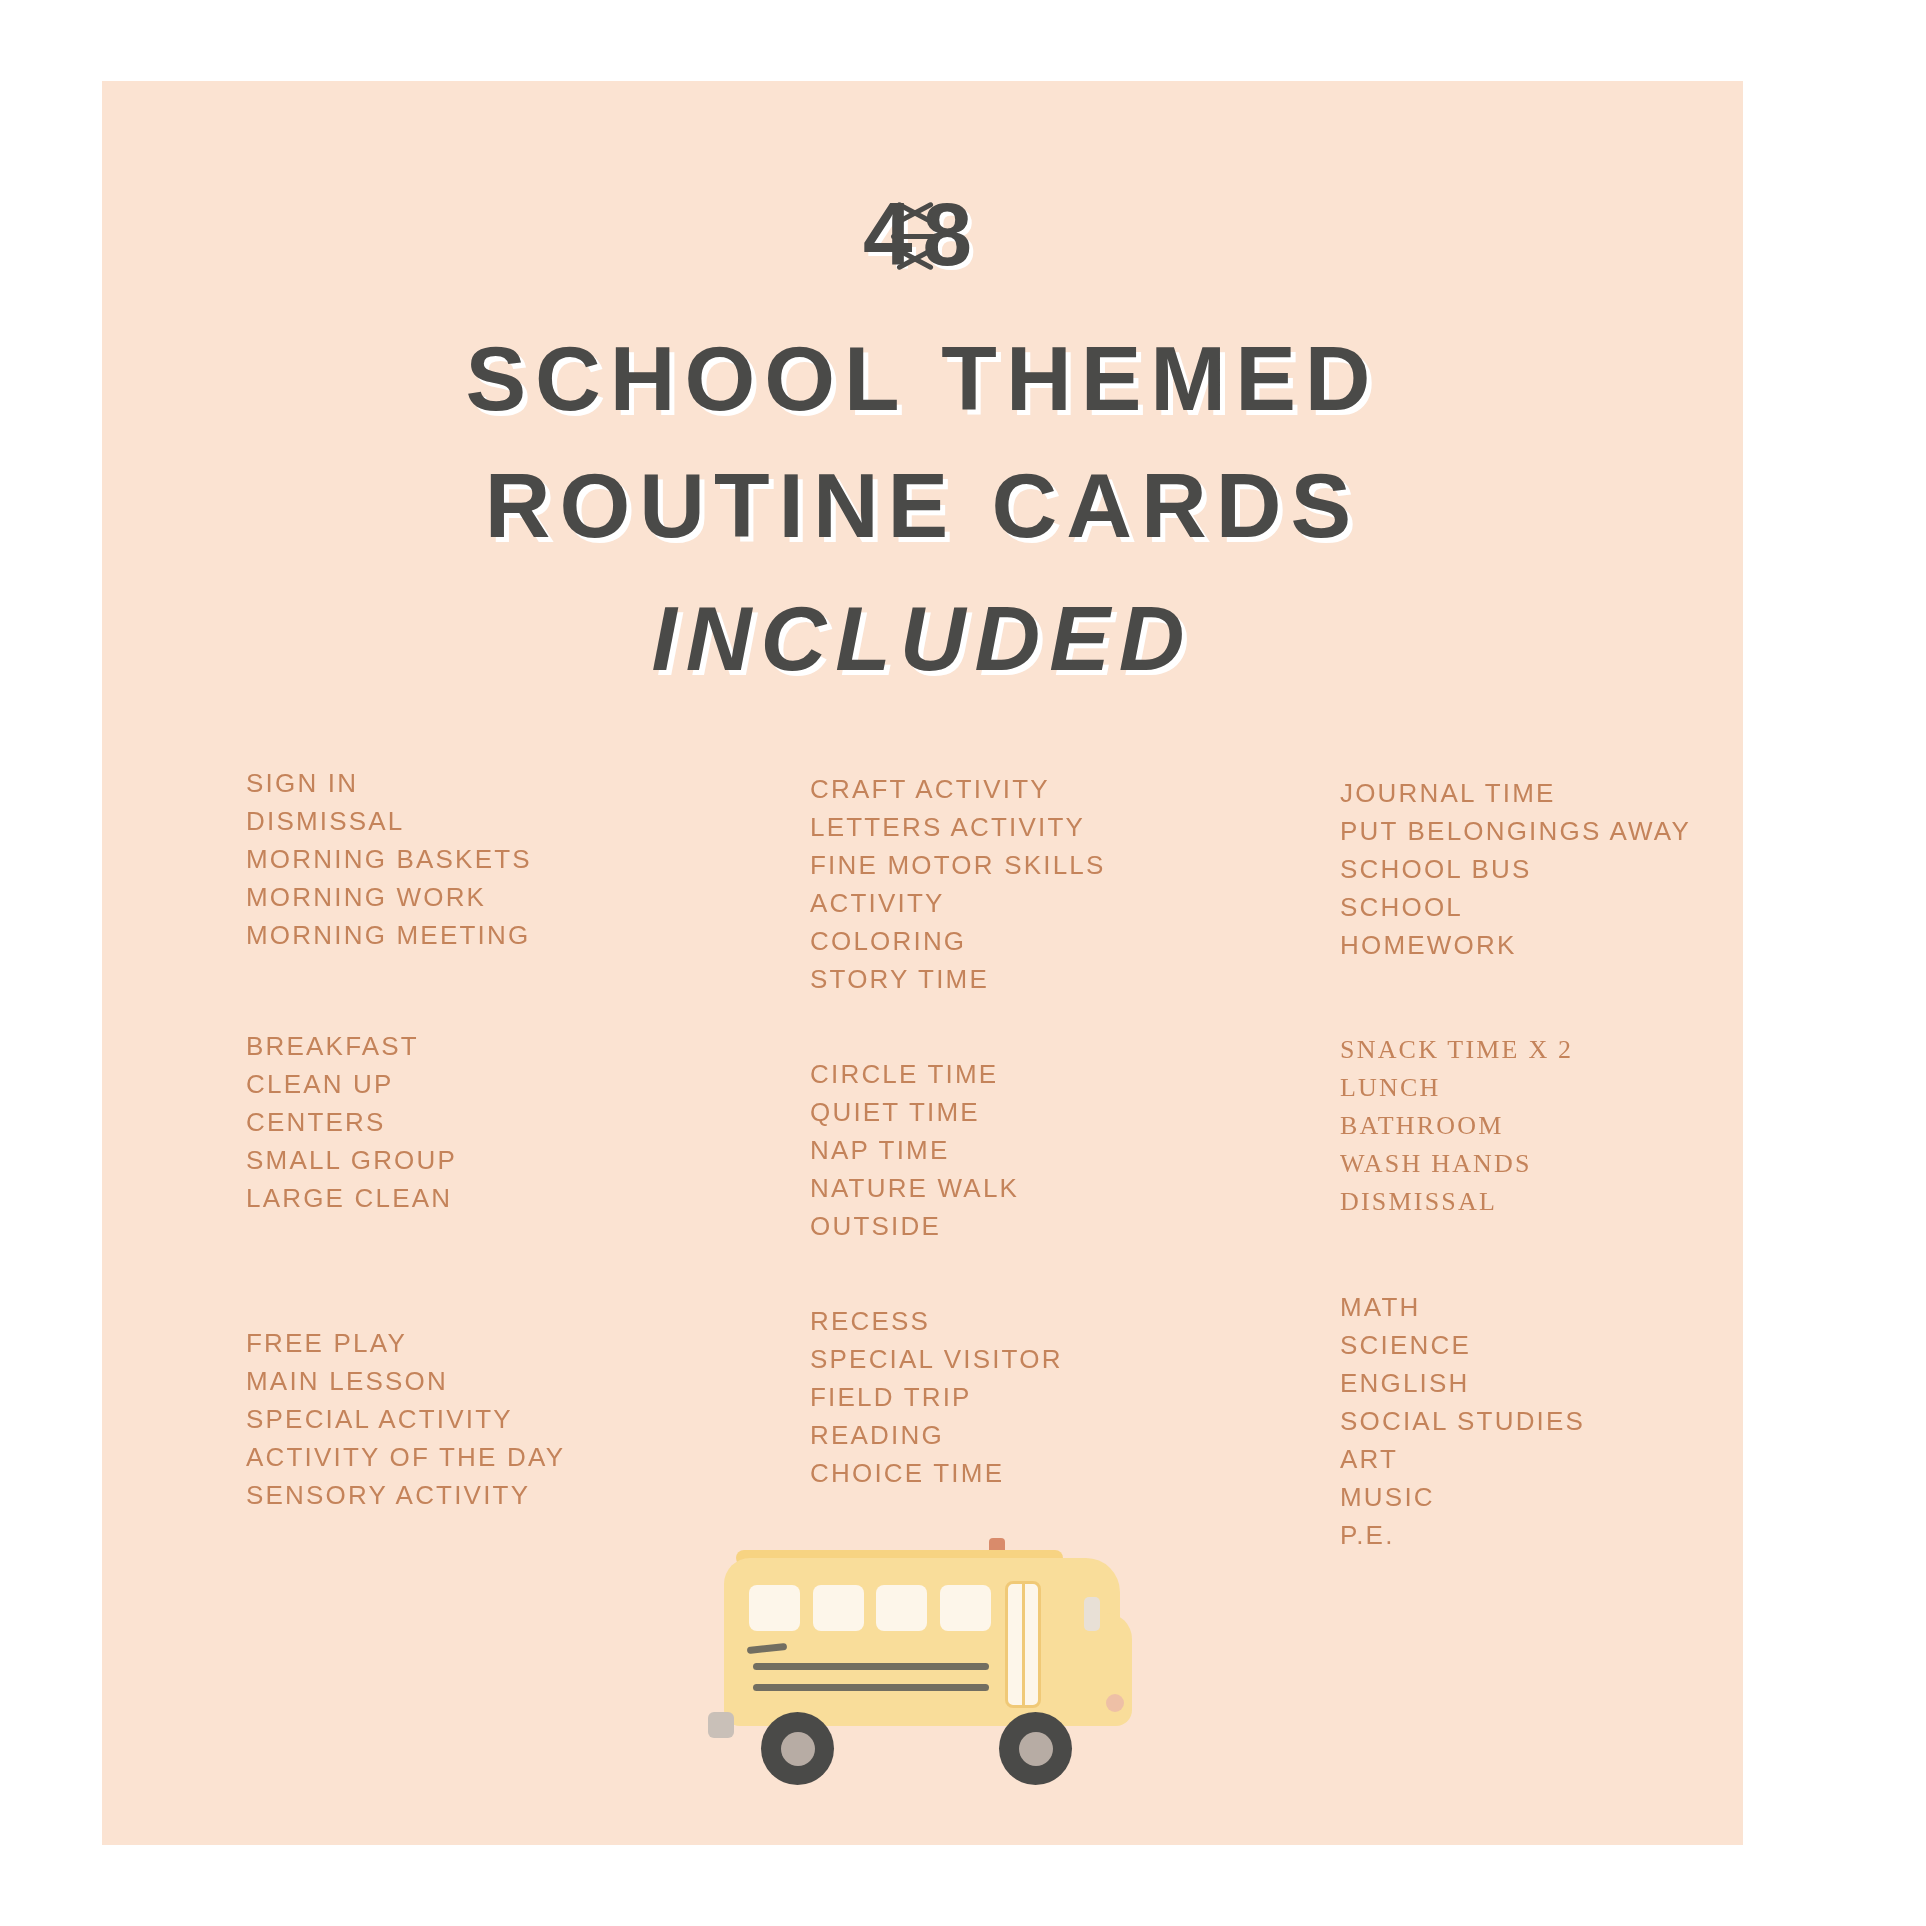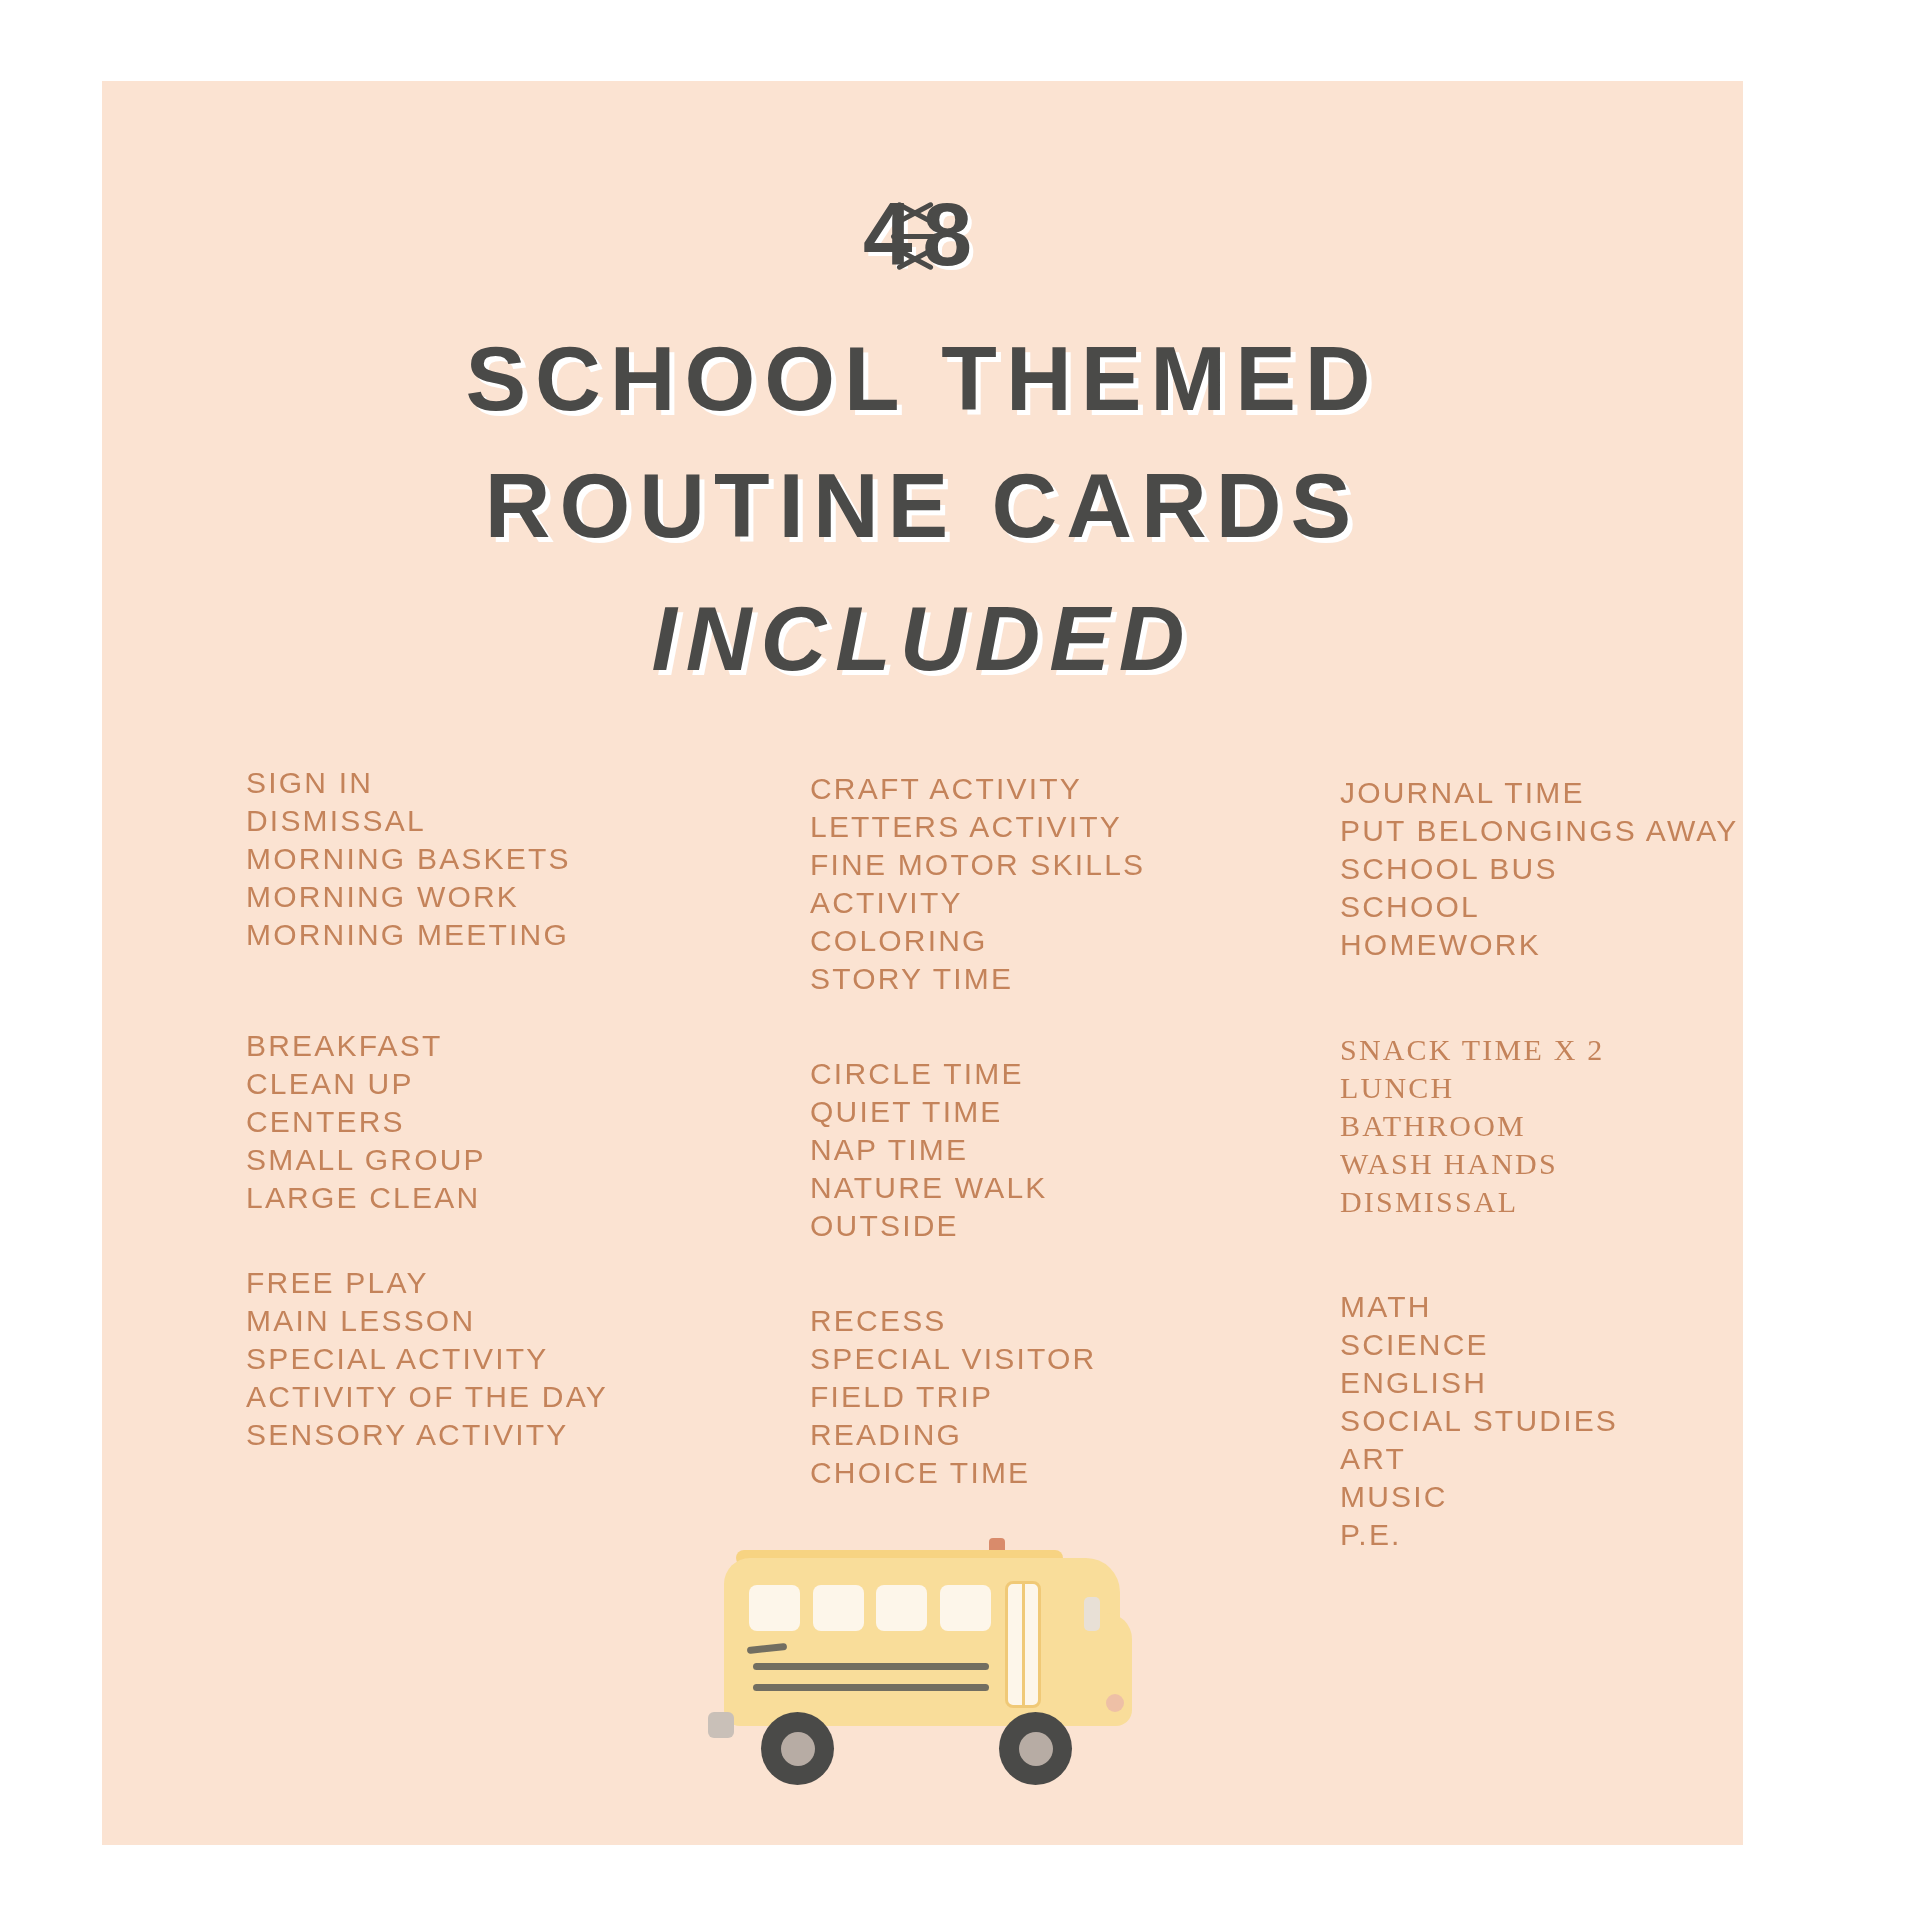--- a/index.html
+++ b/index.html
@@ -89,30 +89,30 @@
   .col {
     position: absolute;
     top: 0;
   }
   .col-1 { left: 144px; }
   .col-2 { left: 708px; }
   .col-3 { left: 1238px; }
 
   .group { margin-bottom: 59px; }
   .item {
-    font-size: 30px;
+    font-size: 26px;
     letter-spacing: 2.2px;
     color: #c4835a;
     line-height: 38px;
     white-space: nowrap;
   }
 
   
   .col-1 .group.g1 { margin-bottom: 73px; }
-  .col-1 .group.g2 { margin-bottom: 47px; }
+  .col-1 .group.g2 { margin-bottom: 107px; }
   .col-2 .group.g1 { margin-bottom: 57px; }
   .col-2 .group.g2 { margin-bottom: 57px; }
   .col-3 .group.g1 { margin-bottom: 67px; }
   .col-3 .group.g2 { margin-bottom: 67px; font-family: Liberation Serif, serif; }
   .col-2 { top: 6px; }
   .col-3 { top: 10px; }
 
   
   .bus-wrap {
     position: absolute;

